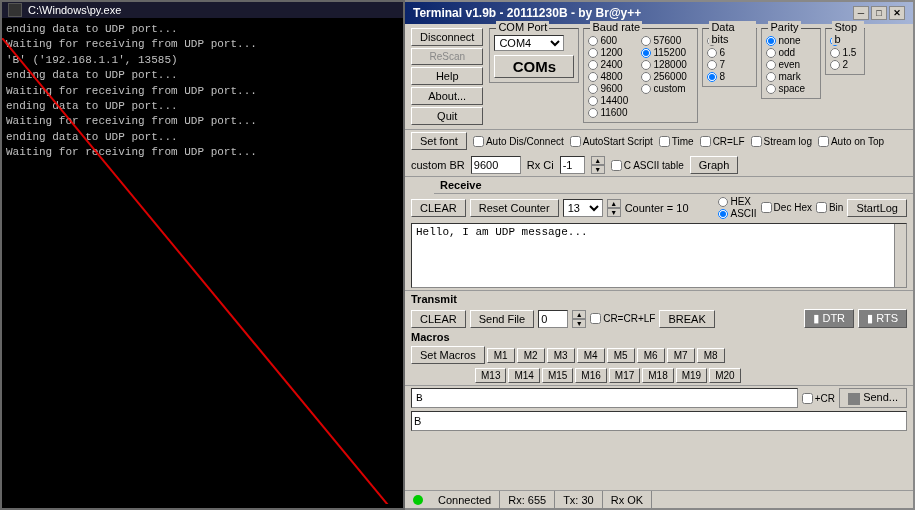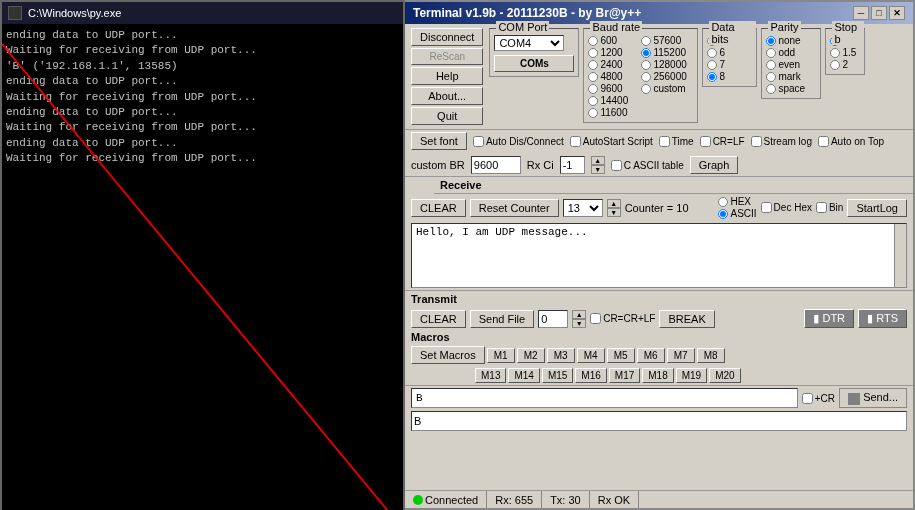--- a/index.html
+++ b/index.html
@@ -15,21 +15,21 @@
       flex-shrink: 0;
     }
     .terminal-titlebar {
       background: #1a1a2e;
       color: #fff;
       padding: 2px 6px;
       font-size: 11px;
       display: flex;
       align-items: center;
       gap: 6px;
-      height: 22px;
+      height: 16px;
     }
     .terminal-icon {
       width: 14px;
       height: 14px;
       background: #333;
       border: 1px solid #555;
     }
     .terminal-content {
       color: #c0c0c0;
       font-family: 'Courier New', monospace;
@@ -324,20 +324,21 @@
       align-items: center;
       margin-top: auto;
     }
     .status-item {
       padding: 1px 8px;
       border-right: 1px solid #888;
       font-size: 11px;
       height: 100%;
       display: flex;
       align-items: center;
+      gap: 13px;
     }
 
     
     .stepper {
       display: flex;
       flex-direction: column;
       width: 14px;
     }
     .stepper-btn {
       background: #d4d0c8;
@@ -405,21 +406,21 @@
       <button class="btn">About...</button>
       <button class="btn">Quit</button>
     </div>
 
     <div class="group-box com-port-group">
       <span class="group-box-label">COM Port</span>
       <select style="margin-top:4px;">
         <option>COM4</option>
       </select>
       <br>
-      <button class="btn" style="margin-top:4px; width:100%; font-size:10px; font-weight:bold;">COMs</button>
+      <button class="btn" style="margin-top:4px; width:100%; font-size:15px; font-weight:bold;">COMs</button>
     </div>
 
     <div class="group-box baud-group">
       <span class="group-box-label">Baud rate</span>
       <div class="radio-grid" style="margin-top:4px;">
         <div class="radio-item">
             <input type="radio" name="baud" style=""> 
             <span>600</span>
           </div>
         <div class="radio-item">

